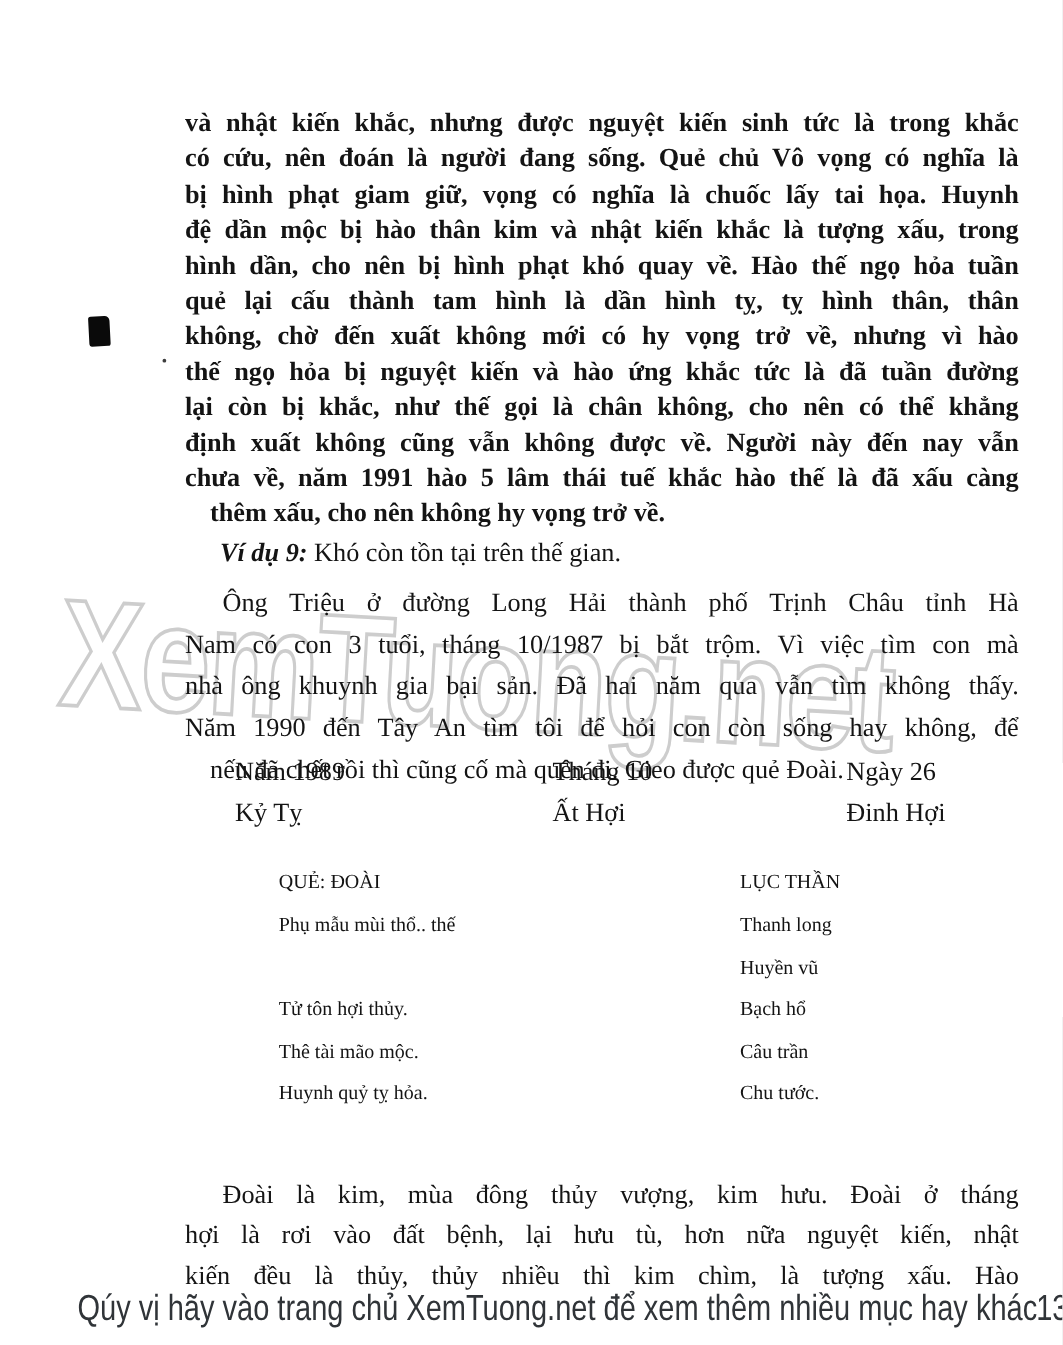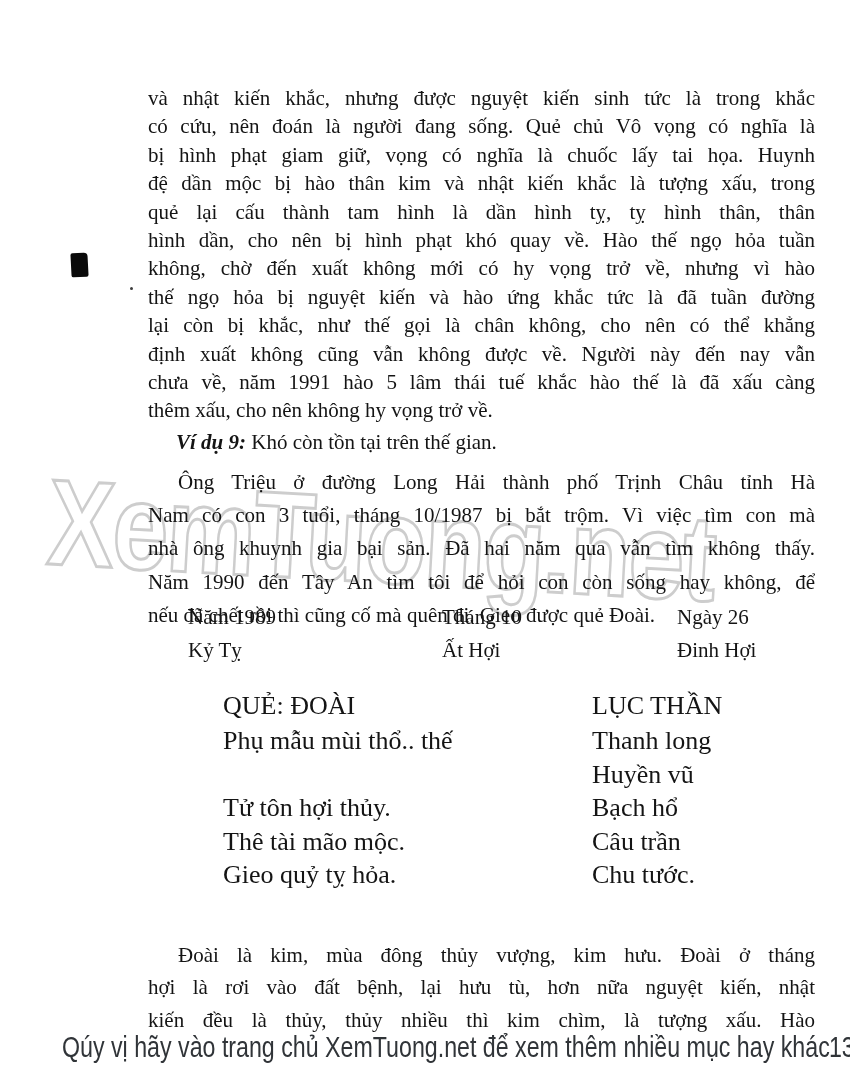--- a/index.html
+++ b/index.html
@@ -30,40 +30,40 @@
     pointer-events:none;
   }
   
   .textblock { position:absolute; left:148px; width:667px; z-index:1; }
   .textblock .line {
     font-size:21px;
     text-align:justify;
     text-align-last:justify;
     white-space:normal;
   }
-  .textblock .line.line-last { text-align-last:left; }
+  .textblock .line.line-last { text-align-last:left;margin-left:20px; }
   .textblock .line.line-indent { text-indent:30px;margin-top:11px; }
   #para1 { top:84px; }
-  #para1 .line { height:28.4px; line-height:28.4px; }
+  #para1 .line { height:28.4px; line-height:28.4px;font-weight:bold; }
   #example-line { top:427px; height:30px; line-height:30px; font-size:21px; padding-left:28px; }
   #example-line .ex-label { font-weight:700; font-style:italic; }
   #para2 { top:455px; }
   #para2 .line { height:33.2px; line-height:33.2px; }
   #para3 { top:928px; }
   #para3 .line { height:32.4px; line-height:32.4px; }
   
   .date-table { position:absolute; left:148px; width:667px; z-index:1; font-size:21px; }
   #date-row-1 { top:604px; }
   #date-row-2 { top:637px; }
   .date-table .cell { position:absolute; white-space:nowrap; line-height:26px; }
   .date-table .c1 { left:40px; }
   .date-table .c2 { left:294px; }
   .date-table .c3 { left:529px; }
   
-  .hex-table { position:absolute; left:148px; top:688px; width:667px; z-index:1; font-size:26px; }
+  .hex-table { position:absolute; left:148px; top:688px; width:667px; z-index:1; font-size:16px; }
   .hex-row { position:relative; height:33.6px; line-height:33.6px; }
   .hex-row .hex-left  { position:absolute; left:75px;  white-space:nowrap; }
   .hex-row .hex-right { position:absolute; left:444px; white-space:nowrap; }
   .hex-header { height:36px; line-height:36px; }
   
   .footer {
     position:absolute;
     left:62px; top:1031px;
     z-index:1;
     font-family:"Liberation Sans", sans-serif;
@@ -97,22 +97,22 @@
   <div class="watermark">XemTuong.net</div>
 
   <div class="ink-blob"></div>
   <div class="speck"></div>
 
   <div id="para1" class="textblock">
       <div class="line">và nhật kiến khắc, nhưng được nguyệt kiến sinh tức là trong khắc</div>
       <div class="line">có cứu, nên đoán là người đang sống. Quẻ chủ Vô vọng có nghĩa là</div>
       <div class="line">bị hình phạt giam giữ, vọng có nghĩa là chuốc lấy tai họa. Huynh</div>
       <div class="line">đệ dần mộc bị hào thân kim và nhật kiến khắc là tượng xấu, trong</div>
+      <div class="line">hình dần, cho nên bị hình phạt khó quay về. Hào thế ngọ hỏa tuần</div>
       <div class="line">quẻ lại cấu thành tam hình là dần hình tỵ, tỵ hình thân, thân</div>
-      <div class="line">hình dần, cho nên bị hình phạt khó quay về. Hào thế ngọ hỏa tuần</div>
       <div class="line">không, chờ đến xuất không mới có hy vọng trở về, nhưng vì hào</div>
       <div class="line">thế ngọ hỏa bị nguyệt kiến và hào ứng khắc tức là đã tuần đường</div>
       <div class="line">lại còn bị khắc, như thế gọi là chân không, cho nên có thể khẳng</div>
       <div class="line">định xuất không cũng vẫn không được về. Người này đến nay vẫn</div>
       <div class="line">chưa về, năm 1991 hào 5 lâm thái tuế khắc hào thế là đã xấu càng</div>
       <div class="line line-last">thêm xấu, cho nên không hy vọng trở về.</div>
     </div>
 
   <div id="example-line" class="textblock">
     <span class="ex-label">Ví dụ 9:</span><span> Khó còn tồn tại trên thế gian.</span>
@@ -151,21 +151,21 @@
     </div>
     <div class="hex-row">
       <span class="hex-left">Tử tôn hợi thủy.</span>
       <span class="hex-right">Bạch hổ</span>
     </div>
     <div class="hex-row">
       <span class="hex-left">Thê tài mão mộc.</span>
       <span class="hex-right">Câu trần</span>
     </div>
     <div class="hex-row">
-      <span class="hex-left">Gieo quỷ tỵ hỏa.</span>
+      <span class="hex-left">Huynh quỷ tỵ hỏa.</span>
       <span class="hex-right">Chu tước.</span>
     </div>
   </div>
 
   <div id="para3" class="textblock">
       <div class="line line-indent">Đoài là kim, mùa đông thủy vượng, kim hưu. Đoài ở tháng</div>
       <div class="line">hợi là rơi vào đất bệnh, lại hưu tù, hơn nữa nguyệt kiến, nhật</div>
       <div class="line">kiến đều là thủy, thủy nhiều thì kim chìm, là tượng xấu. Hào</div>
     </div>
 

